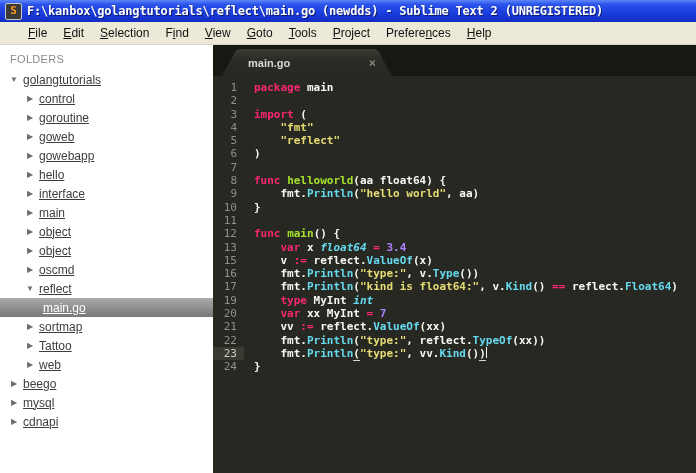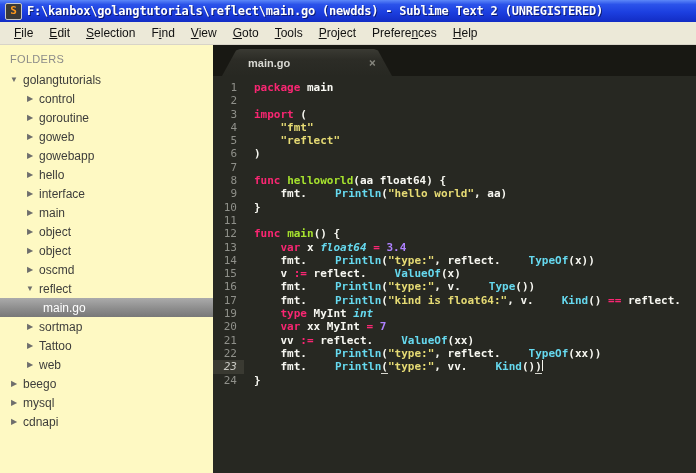--- a/index.html
+++ b/index.html
@@ -5,53 +5,53 @@
   html,body{margin:0;padding:0;}
   body{width:696px;height:473px;overflow:hidden;font-family:"Liberation Sans",sans-serif;background:#ece9d8;}
   .window{width:696px;height:473px;display:flex;flex-direction:column;}
 
   
   .titlebar{height:22px;flex:0 0 22px;background:linear-gradient(180deg,#5c87f8 0%,#2b53ea 20%,#1c3fe0 55%,#122cc4 100%);display:flex;align-items:center;padding:0 5px;gap:5px;}
   .app-icon{width:15px;height:15px;flex:0 0 15px;background:#3a3a38;border:1px solid #c8c8c8;border-radius:2px;color:#ff9a1e;font:bold 11px/13px "DejaVu Sans Mono",monospace;text-align:center;}
   .title-text{color:#ffffff;font:bold 12px "DejaVu Sans Mono",monospace;text-shadow:1px 1px 0 rgba(0,0,30,.55);white-space:nowrap;letter-spacing:-.2px;}
 
   
-  .menubar{height:22px;flex:0 0 22px;background:#ece9d8;display:flex;align-items:center;padding-left:6px;border-bottom:1px solid #d8d4c8;}
+  .menubar{height:22px;flex:0 0 22px;background:#ece9d8;display:flex;align-items:center;padding-left:20px;border-bottom:1px solid #d8d4c8;}
   .menu-item{padding:2px 8px;font-size:12px;color:#111;cursor:default;white-space:nowrap;}
   .menu-item u{text-underline-offset:1px;}
 
   
   .main{flex:1;display:flex;min-height:0;}
 
   
-  .sidebar{width:213px;flex:0 0 213px;background:#fef9c3;overflow:hidden;}
+  .sidebar{width:213px;flex:0 0 213px;background:#ffffff;overflow:hidden;}
   .sidebar-header{color:#8b8b89;font-size:11px;padding:8px 0 5px 10px;letter-spacing:.3px;}
   .tree-row{height:19px;display:flex;align-items:center;font-size:12px;color:#3d3d3b;white-space:nowrap;}
   .tree-row .arrow{font-size:8px;color:#6e6e6c;width:12px;text-align:center;flex:0 0 12px;}
-  .tree-row .tlabel{padding-left:3px;}
+  .tree-row .tlabel{padding-left:3px;text-decoration:underline;}
   .tree-row.selected{background:linear-gradient(180deg,#ababab 0%,#8d8d8d 55%,#787878 100%);color:#ffffff;}
 
   
   .editor-col{flex:1;display:flex;flex-direction:column;background:#272822;min-width:0;}
   .tabbar{height:31px;flex:0 0 31px;background:#181813;display:flex;align-items:flex-end;padding-left:9px;}
   .tab{height:27px;width:170px;background:linear-gradient(180deg,#3a3a33 0%,#2c2c26 40%,#272822 100%);clip-path:polygon(0 100%,14px 6%,18px 0,calc(100% - 18px) 0,calc(100% - 14px) 6%,100% 100%);display:flex;align-items:center;box-sizing:border-box;padding:0 16px 0 26px;border-radius:8px 8px 0 0;}
   .tab-label{flex:1;color:#d8d8d2;font:bold 11px "Liberation Sans",sans-serif;}
   .tab-close{color:#85857d;font:bold 12px "DejaVu Sans Mono",monospace;cursor:pointer;}
 
   
   .code{flex:1;padding-top:5px;font:bold 11px "DejaVu Sans Mono",monospace;line-height:13.3px;overflow:hidden;}
   .code-line{display:flex;height:13.3px;white-space:pre;}
   .ln{width:24px;padding-right:7px;flex:0 0 24px;text-align:right;color:#8f908a;font-weight:normal;}
   .lc{padding-left:10px;color:#f8f8f2;}
-  .code-line.current .ln{background:#3a3a32;color:#c8c8c1;font-style:italic;}
+  .code-line.current .ln{background:#3a3a32;color:#c8c8c1;}
   .tk-k{color:#f92672;} .tk-o{color:#f92672;}
   .tk-f{color:#a6e22e;}
   .tk-s{color:#e6db74;}
   .tk-t{color:#66d9ef;font-style:italic;}
-  .tk-c{color:#66d9ef;margin-left:28px;}
+  .tk-c{color:#66d9ef;}
   .tk-n{color:#ae81ff;}
   .tk-p{color:#f8f8f2;}
   .tk-pu{color:#f8f8f2;border-bottom:1px solid #d8d8d0;}
   .caret{display:inline-block;width:1px;height:11px;background:#f8f8f0;vertical-align:-1px;}
 </style>
 </head>
 <body>
 
 <div class="window">
 
@@ -189,21 +189,20 @@
           <div class="code-line"><span class="ln">4</span><span class="lc"><span class="tk-p">    </span><span class="tk-s">"fmt"</span></span></div>
           <div class="code-line"><span class="ln">5</span><span class="lc"><span class="tk-p">    </span><span class="tk-s">"reflect"</span></span></div>
           <div class="code-line"><span class="ln">6</span><span class="lc"><span class="tk-p">)</span></span></div>
           <div class="code-line"><span class="ln">7</span><span class="lc"></span></div>
           <div class="code-line"><span class="ln">8</span><span class="lc"><span class="tk-k">func</span><span class="tk-p"> </span><span class="tk-f">helloworld</span><span class="tk-p">(aa float64) {</span></span></div>
           <div class="code-line"><span class="ln">9</span><span class="lc"><span class="tk-p">    fmt.</span><span class="tk-c">Println</span><span class="tk-p">(</span><span class="tk-s">"hello world"</span><span class="tk-p">, aa)</span></span></div>
           <div class="code-line"><span class="ln">10</span><span class="lc"><span class="tk-p">}</span></span></div>
           <div class="code-line"><span class="ln">11</span><span class="lc"></span></div>
           <div class="code-line"><span class="ln">12</span><span class="lc"><span class="tk-k">func</span><span class="tk-p"> </span><span class="tk-f">main</span><span class="tk-p">() {</span></span></div>
           <div class="code-line"><span class="ln">13</span><span class="lc"><span class="tk-p">    </span><span class="tk-k">var</span><span class="tk-p"> x </span><span class="tk-t">float64</span><span class="tk-p"> </span><span class="tk-o">=</span><span class="tk-p"> </span><span class="tk-n">3.4</span></span></div>
-          <div class="code-line"><span class="ln">14</span><span class="lc"><span class="tk-p">    fmt.</span><span class="tk-c">Println</span><span class="tk-p">(</span><span class="tk-s">"type:"</span><span class="tk-p">, reflect.</span><span class="tk-c">TypeOf</span><span class="tk-p">(x))</span></span></div>
           <div class="code-line"><span class="ln">15</span><span class="lc"><span class="tk-p">    v </span><span class="tk-o">:=</span><span class="tk-p"> reflect.</span><span class="tk-c">ValueOf</span><span class="tk-p">(x)</span></span></div>
           <div class="code-line"><span class="ln">16</span><span class="lc"><span class="tk-p">    fmt.</span><span class="tk-c">Println</span><span class="tk-p">(</span><span class="tk-s">"type:"</span><span class="tk-p">, v.</span><span class="tk-c">Type</span><span class="tk-p">())</span></span></div>
           <div class="code-line"><span class="ln">17</span><span class="lc"><span class="tk-p">    fmt.</span><span class="tk-c">Println</span><span class="tk-p">(</span><span class="tk-s">"kind is float64:"</span><span class="tk-p">, v.</span><span class="tk-c">Kind</span><span class="tk-p">() </span><span class="tk-o">==</span><span class="tk-p"> reflect.</span><span class="tk-c">Float64</span><span class="tk-p">)</span></span></div>
           <div class="code-line"><span class="ln">19</span><span class="lc"><span class="tk-p">    </span><span class="tk-k">type</span><span class="tk-p"> MyInt </span><span class="tk-t">int</span></span></div>
           <div class="code-line"><span class="ln">20</span><span class="lc"><span class="tk-p">    </span><span class="tk-k">var</span><span class="tk-p"> xx MyInt </span><span class="tk-o">=</span><span class="tk-p"> </span><span class="tk-n">7</span></span></div>
           <div class="code-line"><span class="ln">21</span><span class="lc"><span class="tk-p">    vv </span><span class="tk-o">:=</span><span class="tk-p"> reflect.</span><span class="tk-c">ValueOf</span><span class="tk-p">(xx)</span></span></div>
           <div class="code-line"><span class="ln">22</span><span class="lc"><span class="tk-p">    fmt.</span><span class="tk-c">Println</span><span class="tk-p">(</span><span class="tk-s">"type:"</span><span class="tk-p">, reflect.</span><span class="tk-c">TypeOf</span><span class="tk-p">(xx))</span></span></div>
           <div class="code-line current"><span class="ln">23</span><span class="lc"><span class="tk-p">    fmt.</span><span class="tk-c">Println</span><span class="tk-pu">(</span><span class="tk-s">"type:"</span><span class="tk-p">, vv.</span><span class="tk-c">Kind</span><span class="tk-p">()</span><span class="tk-pu">)</span><span class="caret"></span></span></div>
           <div class="code-line"><span class="ln">24</span><span class="lc"><span class="tk-p">}</span></span></div>
         </div>

